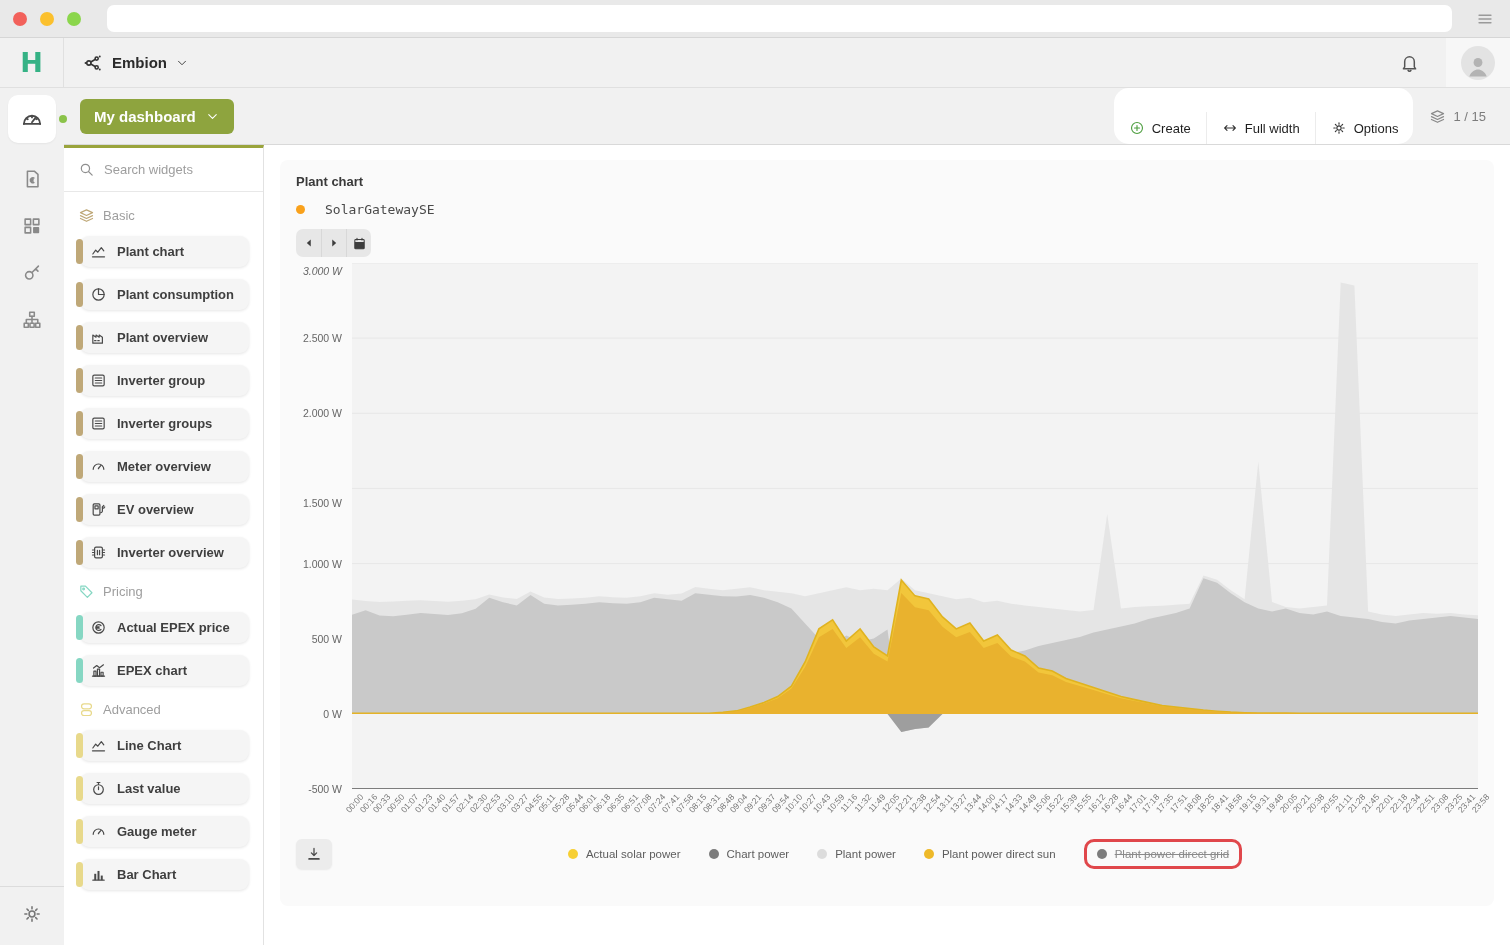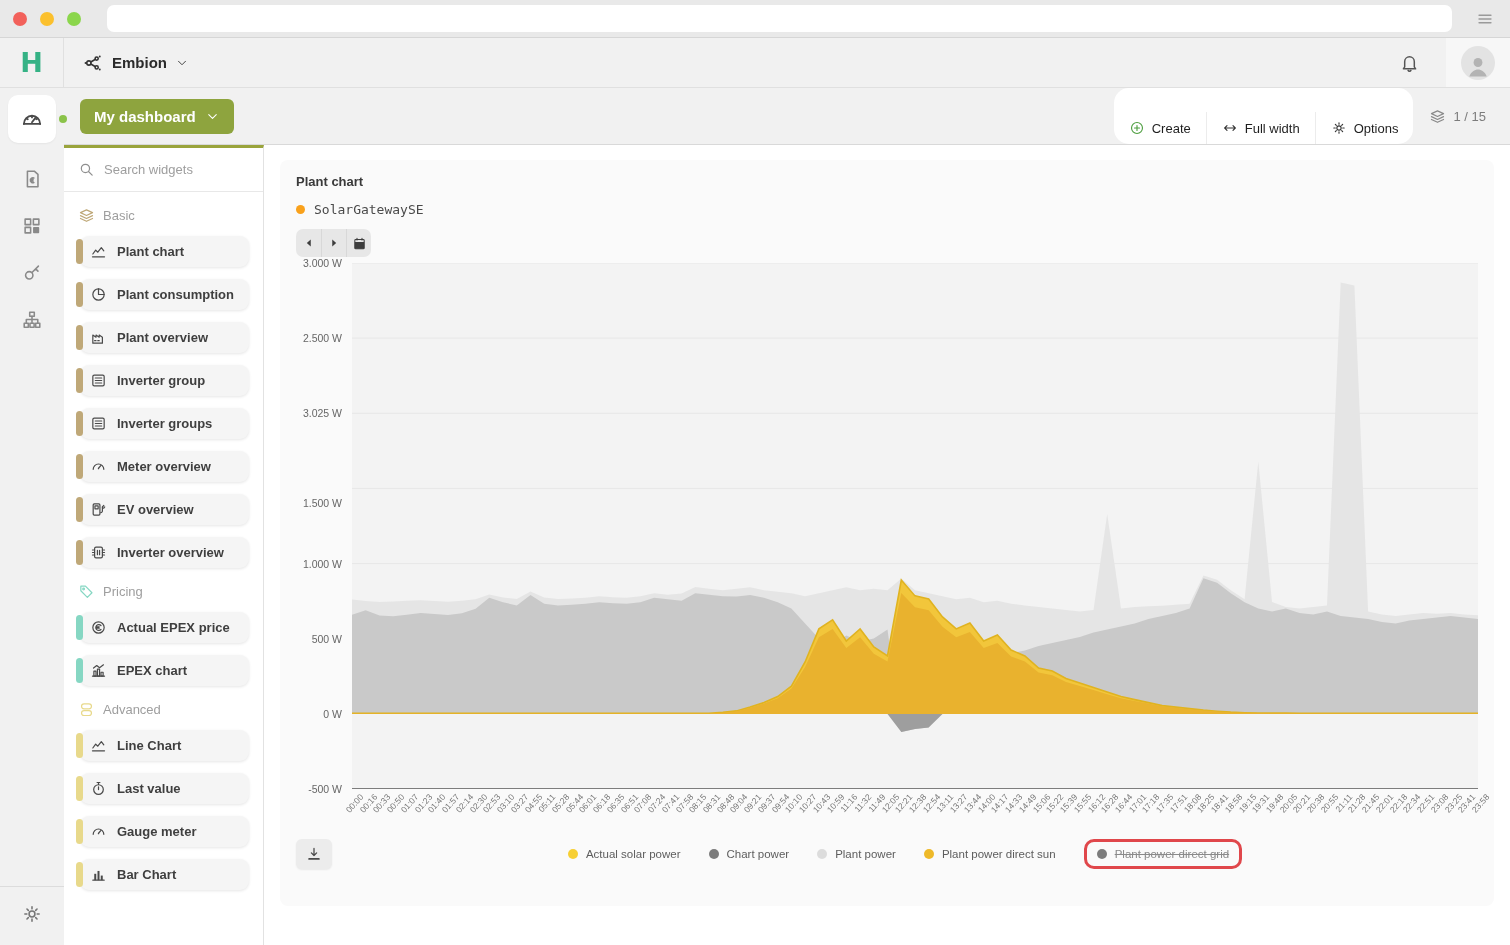--- a/index.html
+++ b/index.html
@@ -46,21 +46,21 @@
   .search-row input { border:none; outline:none; font-size:13px; width:130px; background:transparent; font-family:inherit; color:#333; }
   .search-row input::placeholder { color:#9e9e9e; }
   .section-head { display:flex; align-items:center; gap:8px; color:#9e9e9e; font-size:13px; margin:15px 14px 2px; }
   .wcard { position:relative; margin:12px 14px 0 16px; background:#f5f5f5; border-radius:9px; height:31px; display:flex; align-items:center; gap:10px; padding:0 10px; box-shadow:0 1px 3px rgba(0,0,0,.10); color:#3f3f3f; font-size:13px; font-weight:700; cursor:grab; }
   .wcard::before { content:""; position:absolute; left:-4px; top:3px; bottom:3px; width:7px; border-radius:7px; background:var(--accent,#bfa878); }
   .wcard .ic { color:#4a4a4a; display:flex; }
   .main { flex:1; background:#fff; overflow:hidden; }
   
   .chart-card { margin:15px 16px; background:#fafafa; border-radius:8px; padding:14px 16px 10px; height:746px; }
   .chart-title { font-size:13px; font-weight:700; color:#3a3a3a; }
-  .device-row { margin-top:13px; display:flex; align-items:center; gap:9px; font-family:"DejaVu Sans Mono",monospace; font-size:13px; color:#4a4a4a; }
+  .device-row { margin-top:13px; display:flex; align-items:center; gap:20px; font-family:"DejaVu Sans Mono",monospace; font-size:13px; color:#4a4a4a; }
   .device-dot { width:9px; height:9px; border-radius:50%; }
   .controls-row { margin-top:12px; display:flex; align-items:flex-start; justify-content:space-between; }
   .date-pill { background:#e7e7e7; border-radius:8px; padding:7px 12px; display:flex; align-items:center; gap:8px; font-size:13.5px; color:#3c3c3c; cursor:pointer; box-shadow:0 1px 2px rgba(0,0,0,.07); }
   .date-pill .cal { color:#444; display:flex; }
   .date-mode { font-size:10px; color:#555; align-self:flex-end; margin-bottom:1px; }
   .nav-pill { background:#e7e7e7; border-radius:7px; display:flex; align-items:center; height:28px; overflow:hidden; }
   .nav-btn { width:25px; height:28px; display:flex; align-items:center; justify-content:center; color:#3e3e3e; border:none; background:none; cursor:pointer; padding:0; }
   .nav-btn + .nav-btn { border-left:1px solid #d8d8d8; }
   
   .plot-wrap { display:flex; margin-top:6px; }
@@ -440,23 +440,23 @@
                       <rect x="4.5" y="5.5" width="15" height="15" rx="1.5"></rect>
                       <path d="M8 3.5v3M16 3.5v3"></path>
                     </svg>
                   </span>
                 </button>
             </div>
           </div>
 
           <div class="plot-wrap">
             <div class="y-axis" id="yAxis">
-                <span class="y-label" style="top: 0px;">3.000 W</span>
+                <span class="y-label" style="top: 8px; font-style: italic;">3.000 W</span>
                 <span class="y-label" style="top: 75.1429px;">2.500 W</span>
-                <span class="y-label" style="top: 150.286px;">3.025 W</span>
+                <span class="y-label" style="top: 150.286px;">2.000 W</span>
                 <span class="y-label" style="top: 240px; margin-left: 36px;">1.500 W</span>
                 <span class="y-label" style="top: 300.571px;">1.000 W</span>
                 <span class="y-label" style="top: 375.714px;">500 W</span>
                 <span class="y-label" style="top: 450.857px;">0 W</span>
                 <span class="y-label" style="top: 526px;">-500 W</span>
               </div>
             <div class="plot">
               <svg id="plotSvg" width="1126" height="526" viewBox="0 0 1126 526">
                   <line x1="0" y1="0.0" x2="1126" y2="0.0" stroke="#e7e7e7" stroke-width="1"></line>
                   <line x1="0" y1="75.1" x2="1126" y2="75.1" stroke="#e7e7e7" stroke-width="1"></line>

